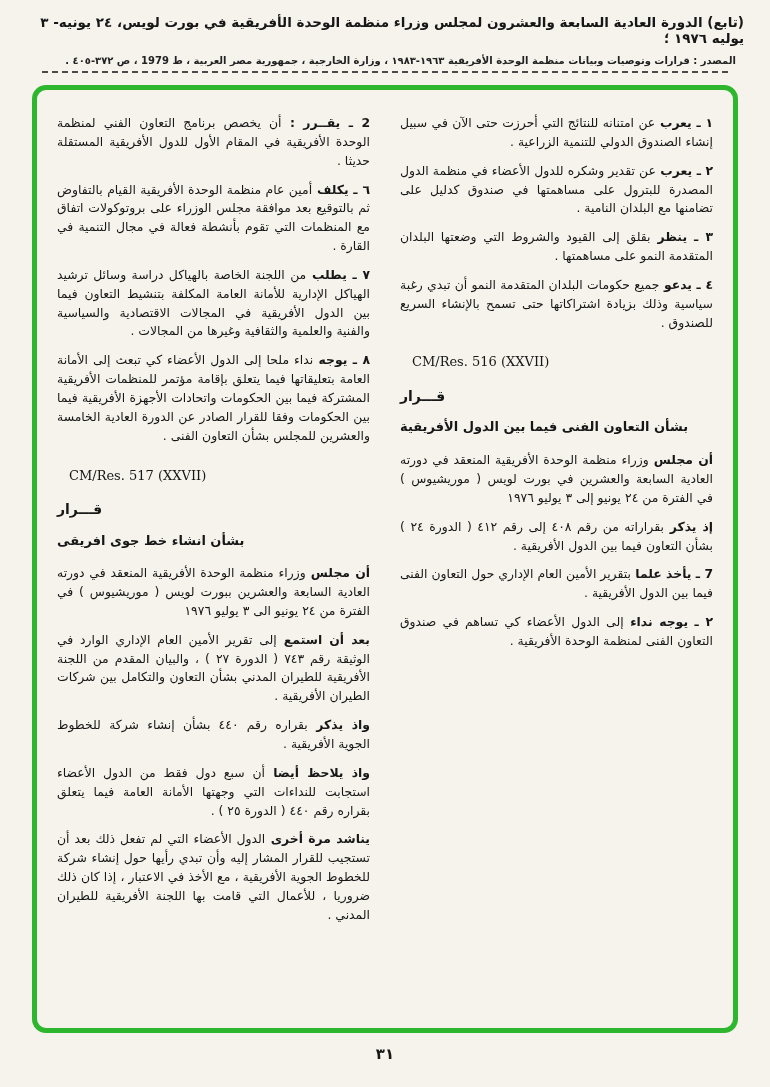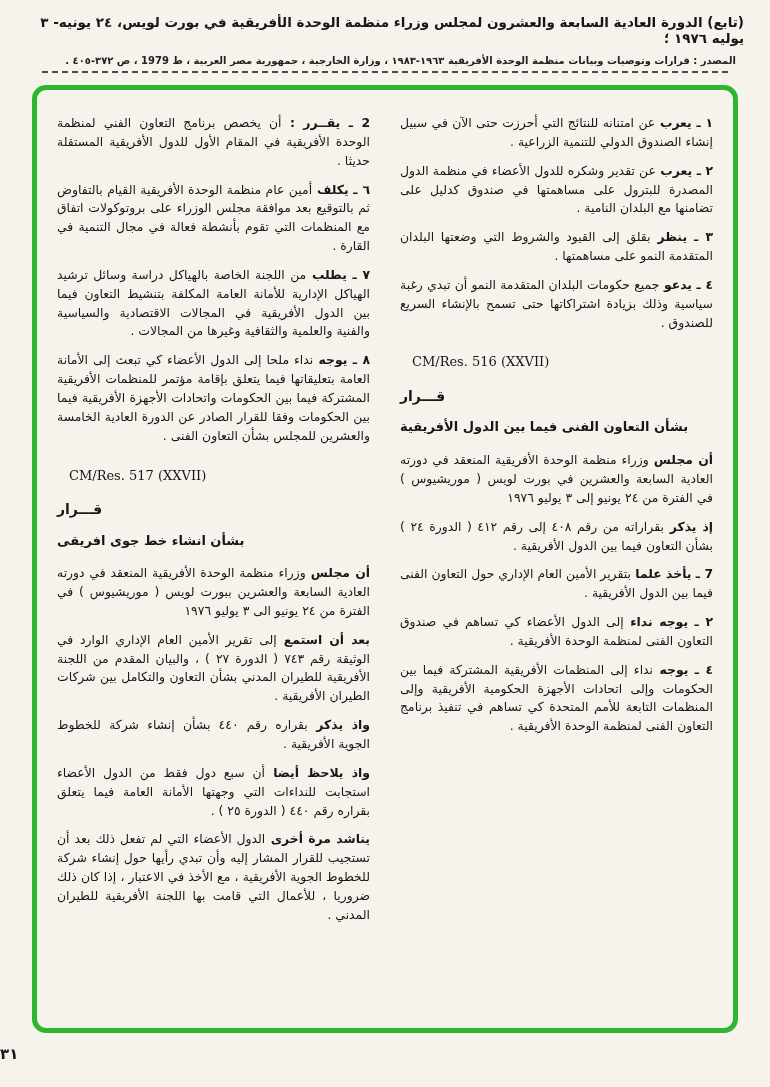--- a/index.html
+++ b/index.html
@@ -65,21 +65,21 @@
     margin: 4px 0 10px;
     letter-spacing: 1px;
   }
   .subtitle {
     text-align: left;
     font-weight: bold;
     font-size: 13px;
     margin-bottom: 14px;
   }
   .page-footer {
-    text-align: left;
+    text-align: center;
     margin-top: 12px;
     font-weight: bold;
     font-size: 15px;
     direction: rtl;
   }
 </style>
 </head>
 <body style="background: rgb(245, 243, 236);">
 
 <header class="page-header">
@@ -95,21 +95,20 @@
         <div class="p item"><span class="lead">٢ ـ يعرب </span>عن تقدير وشكره للدول الأعضاء في منظمة الدول المصدرة للبترول على مساهمتها في صندوق كدليل على تضامنها مع البلدان النامية .</div>
         <div class="p item"><span class="lead">٣ ـ ينظر </span>بقلق إلى القيود والشروط التي وضعتها البلدان المتقدمة النمو على مساهمتها .</div>
         <div class="p item"><span class="lead">٤ ـ يدعو </span>جميع حكومات البلدان المتقدمة النمو أن تبدي رغبة سياسية وذلك بزيادة اشتراكاتها حتى تسمح بالإنشاء السريع للصندوق .</div>
         <div class="p ref">CM/Res. 516 (XXVII)</div>
         <div class="p title">قـــرار</div>
         <div class="p subtitle">بشأن التعاون الفنى فيما بين الدول الأفريقية</div>
         <div class="p para"><span class="lead">أن مجلس </span>وزراء منظمة الوحدة الأفريقية المنعقد في دورته العادية السابعة والعشرين في بورت لويس ( موريشيوس ) في الفترة من ٢٤ يونيو إلى ٣ يوليو ١٩٧٦</div>
         <div class="p para"><span class="lead">إذ يذكر </span>بقراراته من رقم ٤٠٨ إلى رقم ٤١٢ ( الدورة ٢٤ ) بشأن التعاون فيما بين الدول الأفريقية .</div>
         <div class="p item"><span class="lead">7 ـ يأخذ علما </span>بتقرير الأمين العام الإداري حول التعاون الفنى فيما بين الدول الأفريقية .</div>
         <div class="p item"><span class="lead">٢ ـ يوجه نداء </span>إلى الدول الأعضاء كي تساهم في صندوق التعاون الفنى لمنظمة الوحدة الأفريقية .</div>
-        <div class="p item"><span class="lead">٤ ـ يوجه </span>نداء إلى المنظمات الأفريقية المشتركة فيما بين الحكومات وإلى اتحادات الأجهزة الحكومية الأفريقية وإلى المنظمات التابعة للأمم المتحدة كي تساهم في تنفيذ برنامج التعاون الفنى لمنظمة الوحدة الأفريقية .</div>
       </div>
     <div class="col">
         <div class="p item"><span class="lead">2 ـ يقــرر : </span>أن يخصص برنامج التعاون الفني لمنظمة الوحدة الأفريقية في المقام الأول للدول الأفريقية المستقلة حديثا .</div>
         <div class="p item"><span class="lead">٦ ـ يكلف </span>أمين عام منظمة الوحدة الأفريقية القيام بالتفاوض ثم بالتوقيع بعد موافقة مجلس الوزراء على بروتوكولات اتفاق مع المنظمات التي تقوم بأنشطة فعالة في مجال التنمية في القارة .</div>
         <div class="p item"><span class="lead">٧ ـ يطلب </span>من اللجنة الخاصة بالهياكل دراسة وسائل ترشيد الهياكل الإدارية للأمانة العامة المكلفة بتنشيط التعاون فيما بين الدول الأفريقية في المجالات الاقتصادية والسياسية والفنية والعلمية والثقافية وغيرها من المجالات .</div>
         <div class="p item"><span class="lead">٨ ـ يوجه </span>نداء ملحا إلى الدول الأعضاء كي تبعث إلى الأمانة العامة بتعليقاتها فيما يتعلق بإقامة مؤتمر للمنظمات الأفريقية المشتركة فيما بين الحكومات واتحادات الأجهزة الأفريقية فيما بين الحكومات وفقا للقرار الصادر عن الدورة العادية الخامسة والعشرين للمجلس بشأن التعاون الفنى .</div>
         <div class="p ref">CM/Res. 517 (XXVII)</div>
         <div class="p title">قـــرار</div>
         <div class="p subtitle">بشأن انشاء خط جوى افريقى</div>
         <div class="p para"><span class="lead">أن مجلس </span>وزراء منظمة الوحدة الأفريقية المنعقد في دورته العادية السابعة والعشرين ببورت لويس ( موريشيوس ) في الفترة من ٢٤ يونيو الى ٣ يوليو ١٩٧٦</div>

